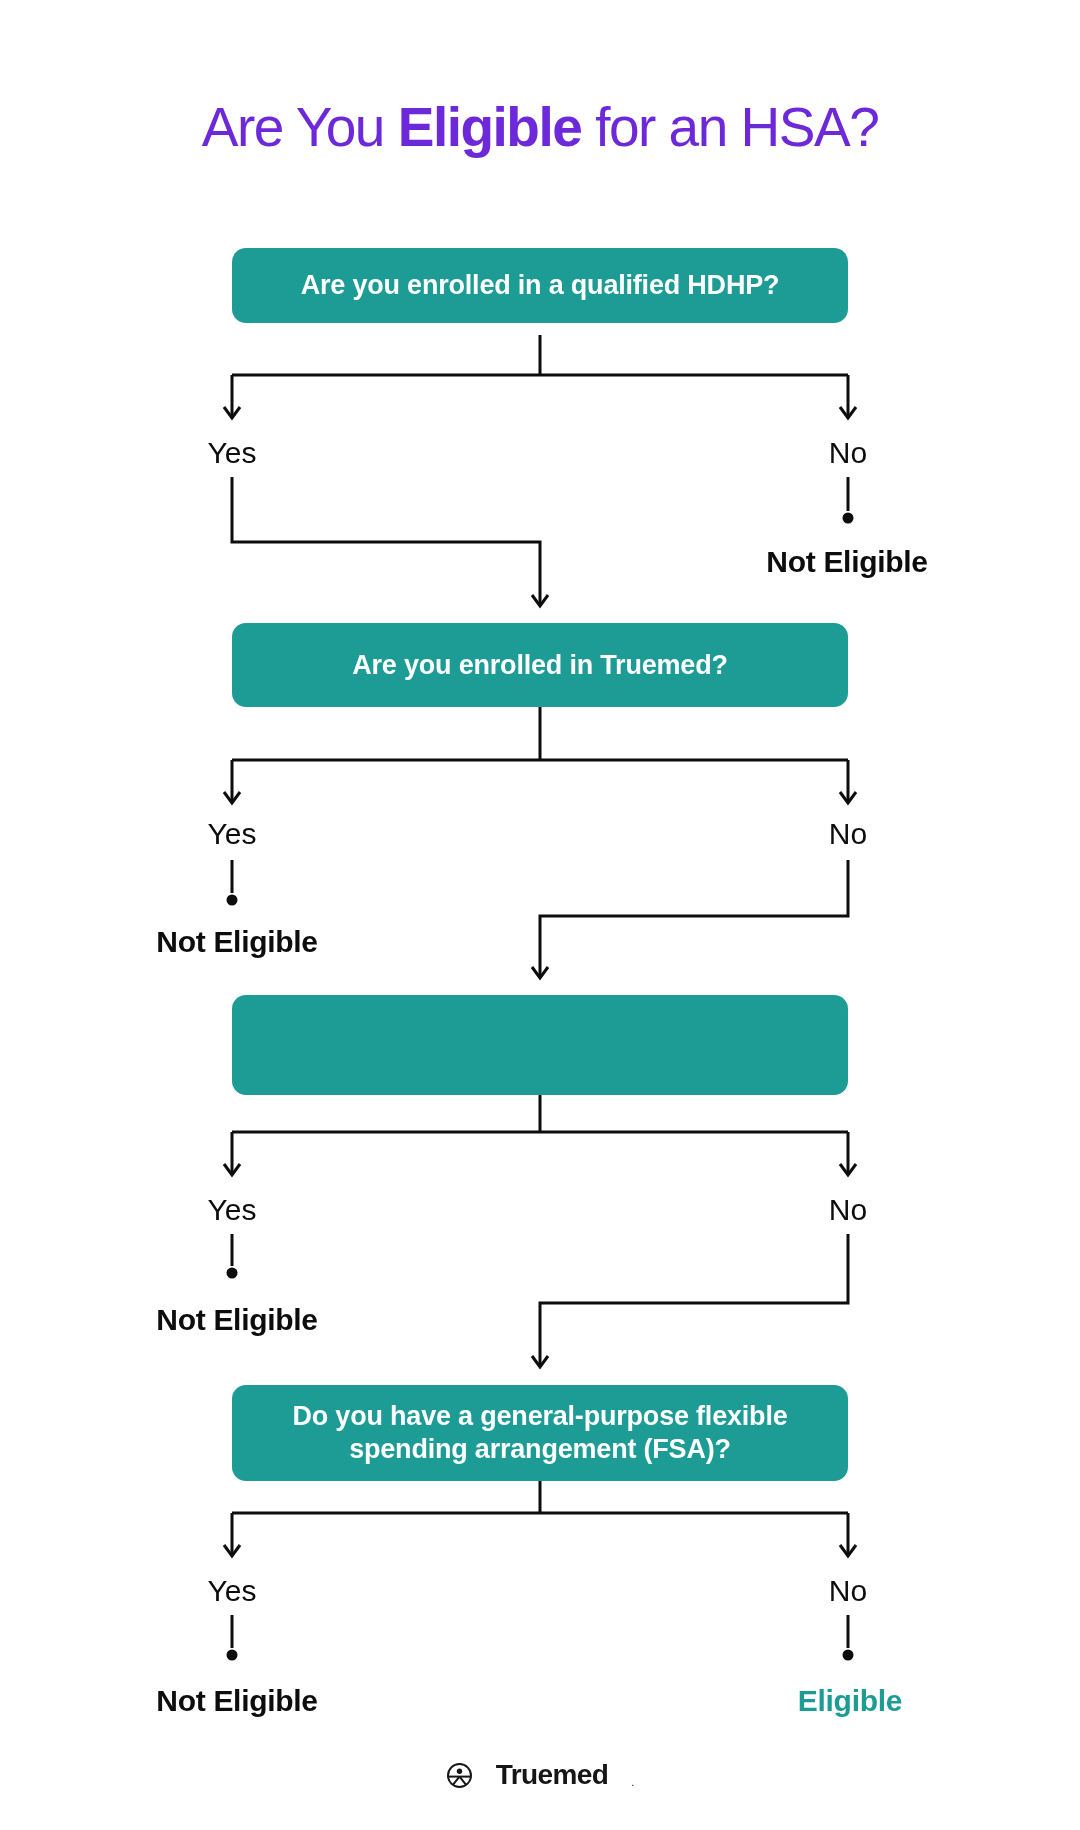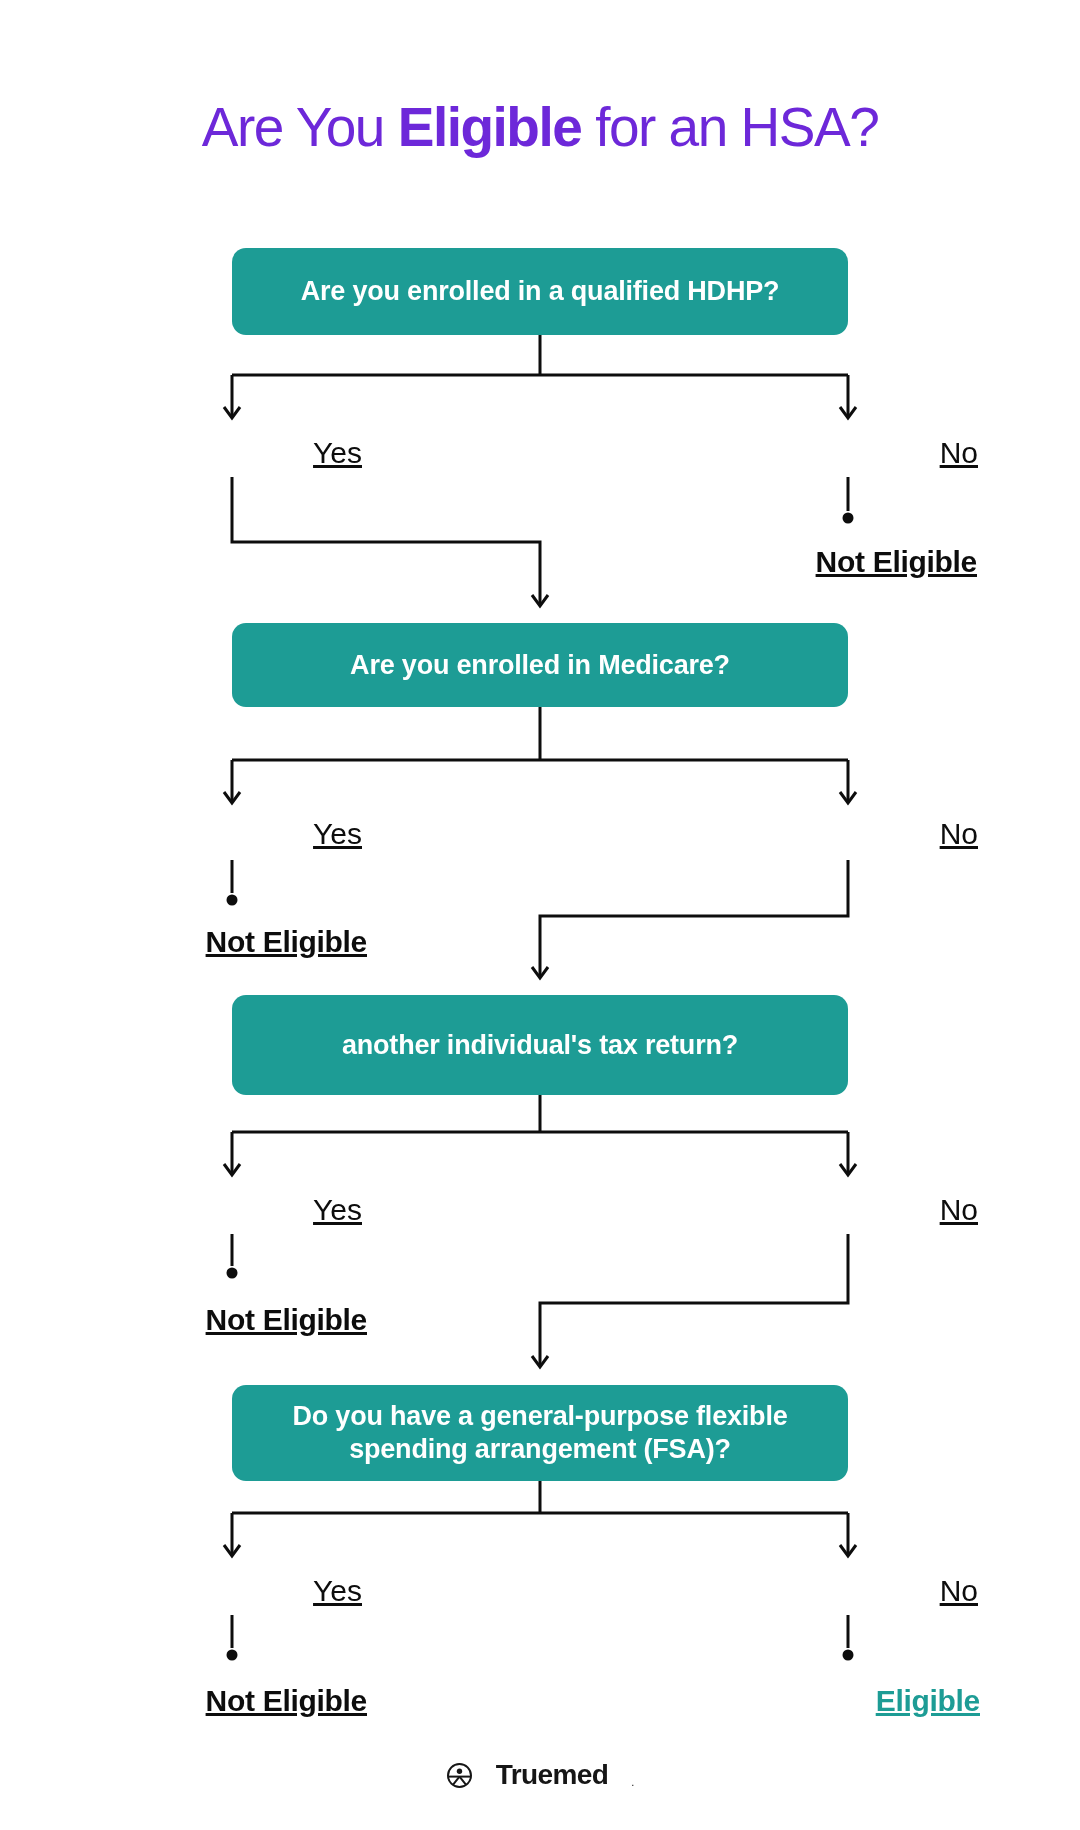--- a/index.html
+++ b/index.html
@@ -37,32 +37,31 @@
     justify-content:center;
     align-items:center;
     text-align:center;
     font-weight:700;
     font-size:27px;
     line-height:33px;
     letter-spacing:-0.2px;
     box-sizing:border-box;
     padding:0 20px;
   }
-  .qbox-1{top:248px;height:87px;align-items:center;}
+  .qbox-1{top:248px;height:75px;align-items:center;}
   .qbox-2{top:623px;height:84px;}
   .qbox-3{top:995px;height:100px;}
   .qbox-4{top:1385px;height:96px;}
   .lbl{
     position:absolute;
     width:260px;
-    text-align:right;
+    text-align:center;
     font-size:30px;
     line-height:36px;
     color:#0d0d0d;
-    text-decoration:underline;
   }
   .outcome{font-weight:700;letter-spacing:-0.3px;}
   .outcome-eligible{color:#1D9C95;}
   .connectors{position:absolute;top:0;left:0;}
   .connectors path, .connectors polyline{
     stroke:#0d0d0d;
     stroke-width:3;
     fill:none;
   }
   .connectors circle{fill:#0d0d0d;stroke:none;}
@@ -140,25 +139,24 @@
       <path d="M848 1615 V1648"></path>
       <circle cx="848" cy="1655" r="5.5"></circle>
     </g>
   </svg>
 
   <div class="qbox qbox-1">
     <div>Are you enrolled in a qualified HDHP?</div>
   </div>
 
   <div class="qbox qbox-2">
-    <div>Are you enrolled in Medicare?</div>
+    <div>Are you enrolled in Truemed?</div>
   </div>
 
   <div class="qbox qbox-3">
-    <div>another individual's tax return?</div>
   </div>
 
   <div class="qbox qbox-4">
     <div>Do you have a general-purpose flexible</div>
     <div>spending arrangement (FSA)?</div>
   </div>
 
   <div class="lbl" style="left:102px;top:435px;">Yes</div>
   <div class="lbl" style="left:718px;top:435px;">No</div>
   <div class="lbl outcome" style="left:717px;top:544px;">Not Eligible</div>

